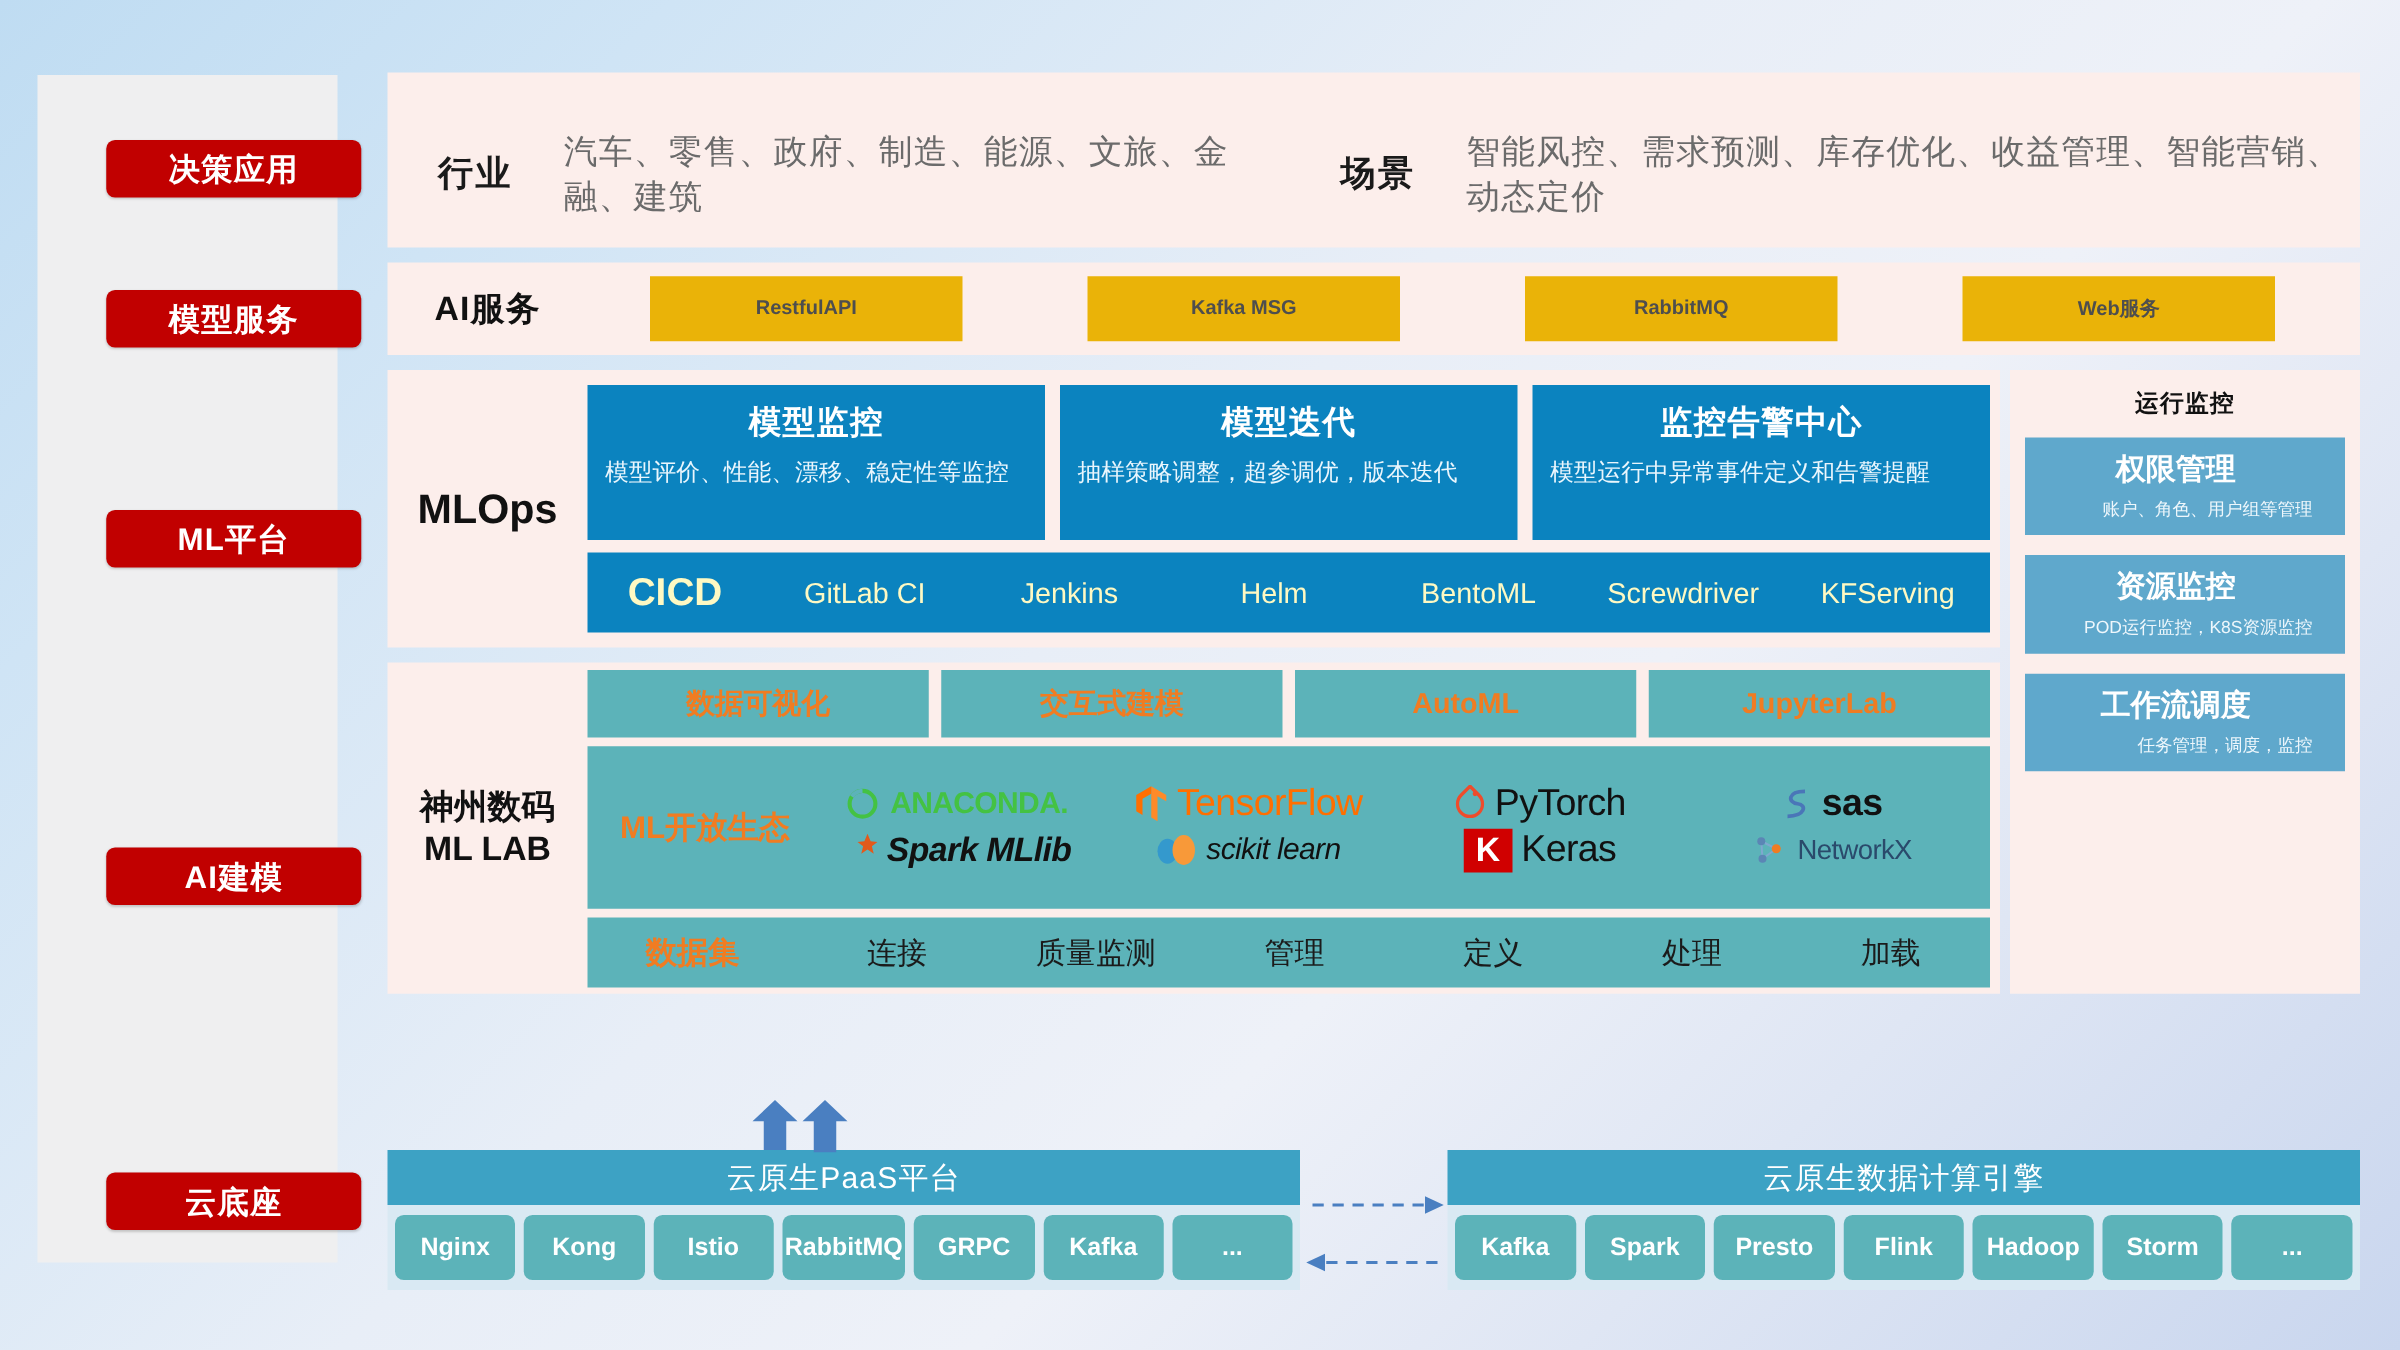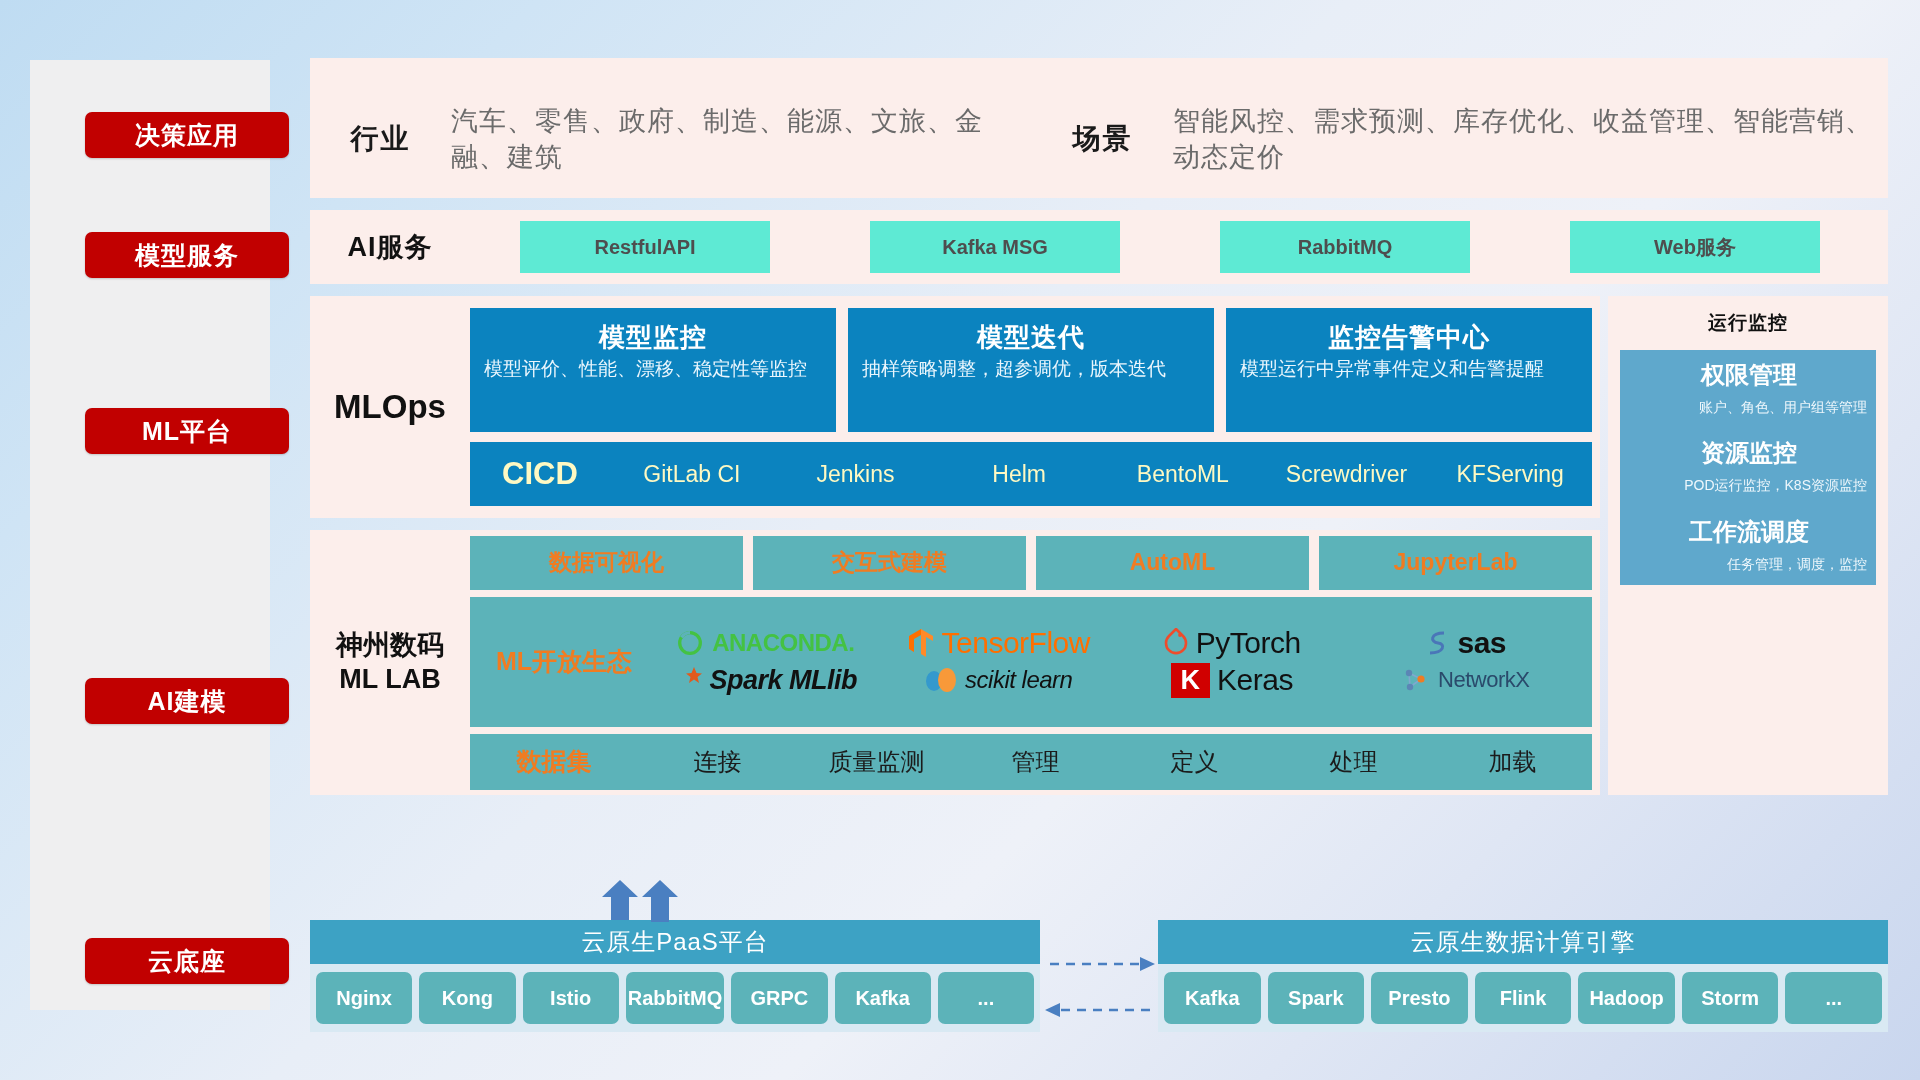--- a/index.html
+++ b/index.html
@@ -61,23 +61,23 @@
   #band-aisvc {
     margin-top: 12px; height: 74px;
     display: flex; align-items: center;
   }
   #aisvc-key {
     width: 160px; text-align: center;
     font-size: 27px; font-weight: bold; color: #111; letter-spacing: 1px;
   }
   #aisvc-items { display: flex; flex: 1; gap: 0; justify-content: space-around; padding-right: 18px;}
   .aisvc-chip {
-    width: 250px; height: 52px; background: #5eead4;
+    width: 250px; height: 52px; background: #eab308;
     display: flex; align-items: center; justify-content: center;
-    color: #4e4e4e; font-size: 20px; font-weight: bold;
+    color: #4e4e4e; font-size: 16px; font-weight: bold;
   }
 
   
   #mid-wrap { display: flex; margin-top: 12px; gap: 8px; }
   #mid-left { width: 1290px; }
   #mid-right { width: 280px; }
 
   
   #band-mlops { padding: 10px 0 10px 0; height: 222px; display: flex; align-items: center; }
   #mlops-key {
@@ -85,21 +85,21 @@
     font-size: 33px; font-weight: bold; color: #111;
   }
   #mlops-body { flex: 1; padding-right: 8px; }
   #mlops-cards { display: flex; gap: 12px; }
   .mlops-card {
     flex: 1; background: #0b83bf; color: #fff;
     padding: 12px 14px 14px 14px; min-height: 124px;
   }
   .mlops-card h4 {
     text-align: center; font-size: 26px; font-weight: bold;
-    letter-spacing: 1px;
+    margin-bottom: 10px; letter-spacing: 1px;
   }
   .mlops-card p { font-size: 19px; line-height: 1.45; color: #eaf6fd; }
 
   #cicd-bar {
     margin-top: 10px; background: #0b83bf; color: #fef9c3;
     height: 64px; display: flex; align-items: center; overflow: hidden;
   }
   #cicd-title {
     width: 140px; text-align: center; font-size: 31px; font-weight: bold;
   }
@@ -147,21 +147,22 @@
   
   #band-monitor {
     background: #fceeeb; padding: 14px 12px 16px 12px;
     height: 499px;
   }
   #monitor-title {
     text-align: center; font-size: 19px; font-weight: bold; color: #111;
     margin-bottom: 14px; letter-spacing: 1px;
   }
   .mon-card {
-    background: #5fa8cc; color: #fff; padding: 9px 9px 11px 11px;
+    background: #5fa8cc; color: #fff; padding: 9px 26px 11px 11px;
+    margin-bottom: 16px;
   }
   .mon-card h5 { text-align: center; font-size: 24px; font-weight: bold; margin-bottom: 6px; }
   .mon-card p { font-size: 14px; line-height: 1.45; color: #eef7fc; text-align: right; }
 
   
   #bottom { position: absolute; left: 310px; top: 880px; width: 1578px; height: 165px; }
   .cloud-group { position: absolute; top: 40px; }
   #cloud-left { left: 0; width: 730px; }
   #cloud-right { left: 848px; width: 730px; }
   .cloud-header {

